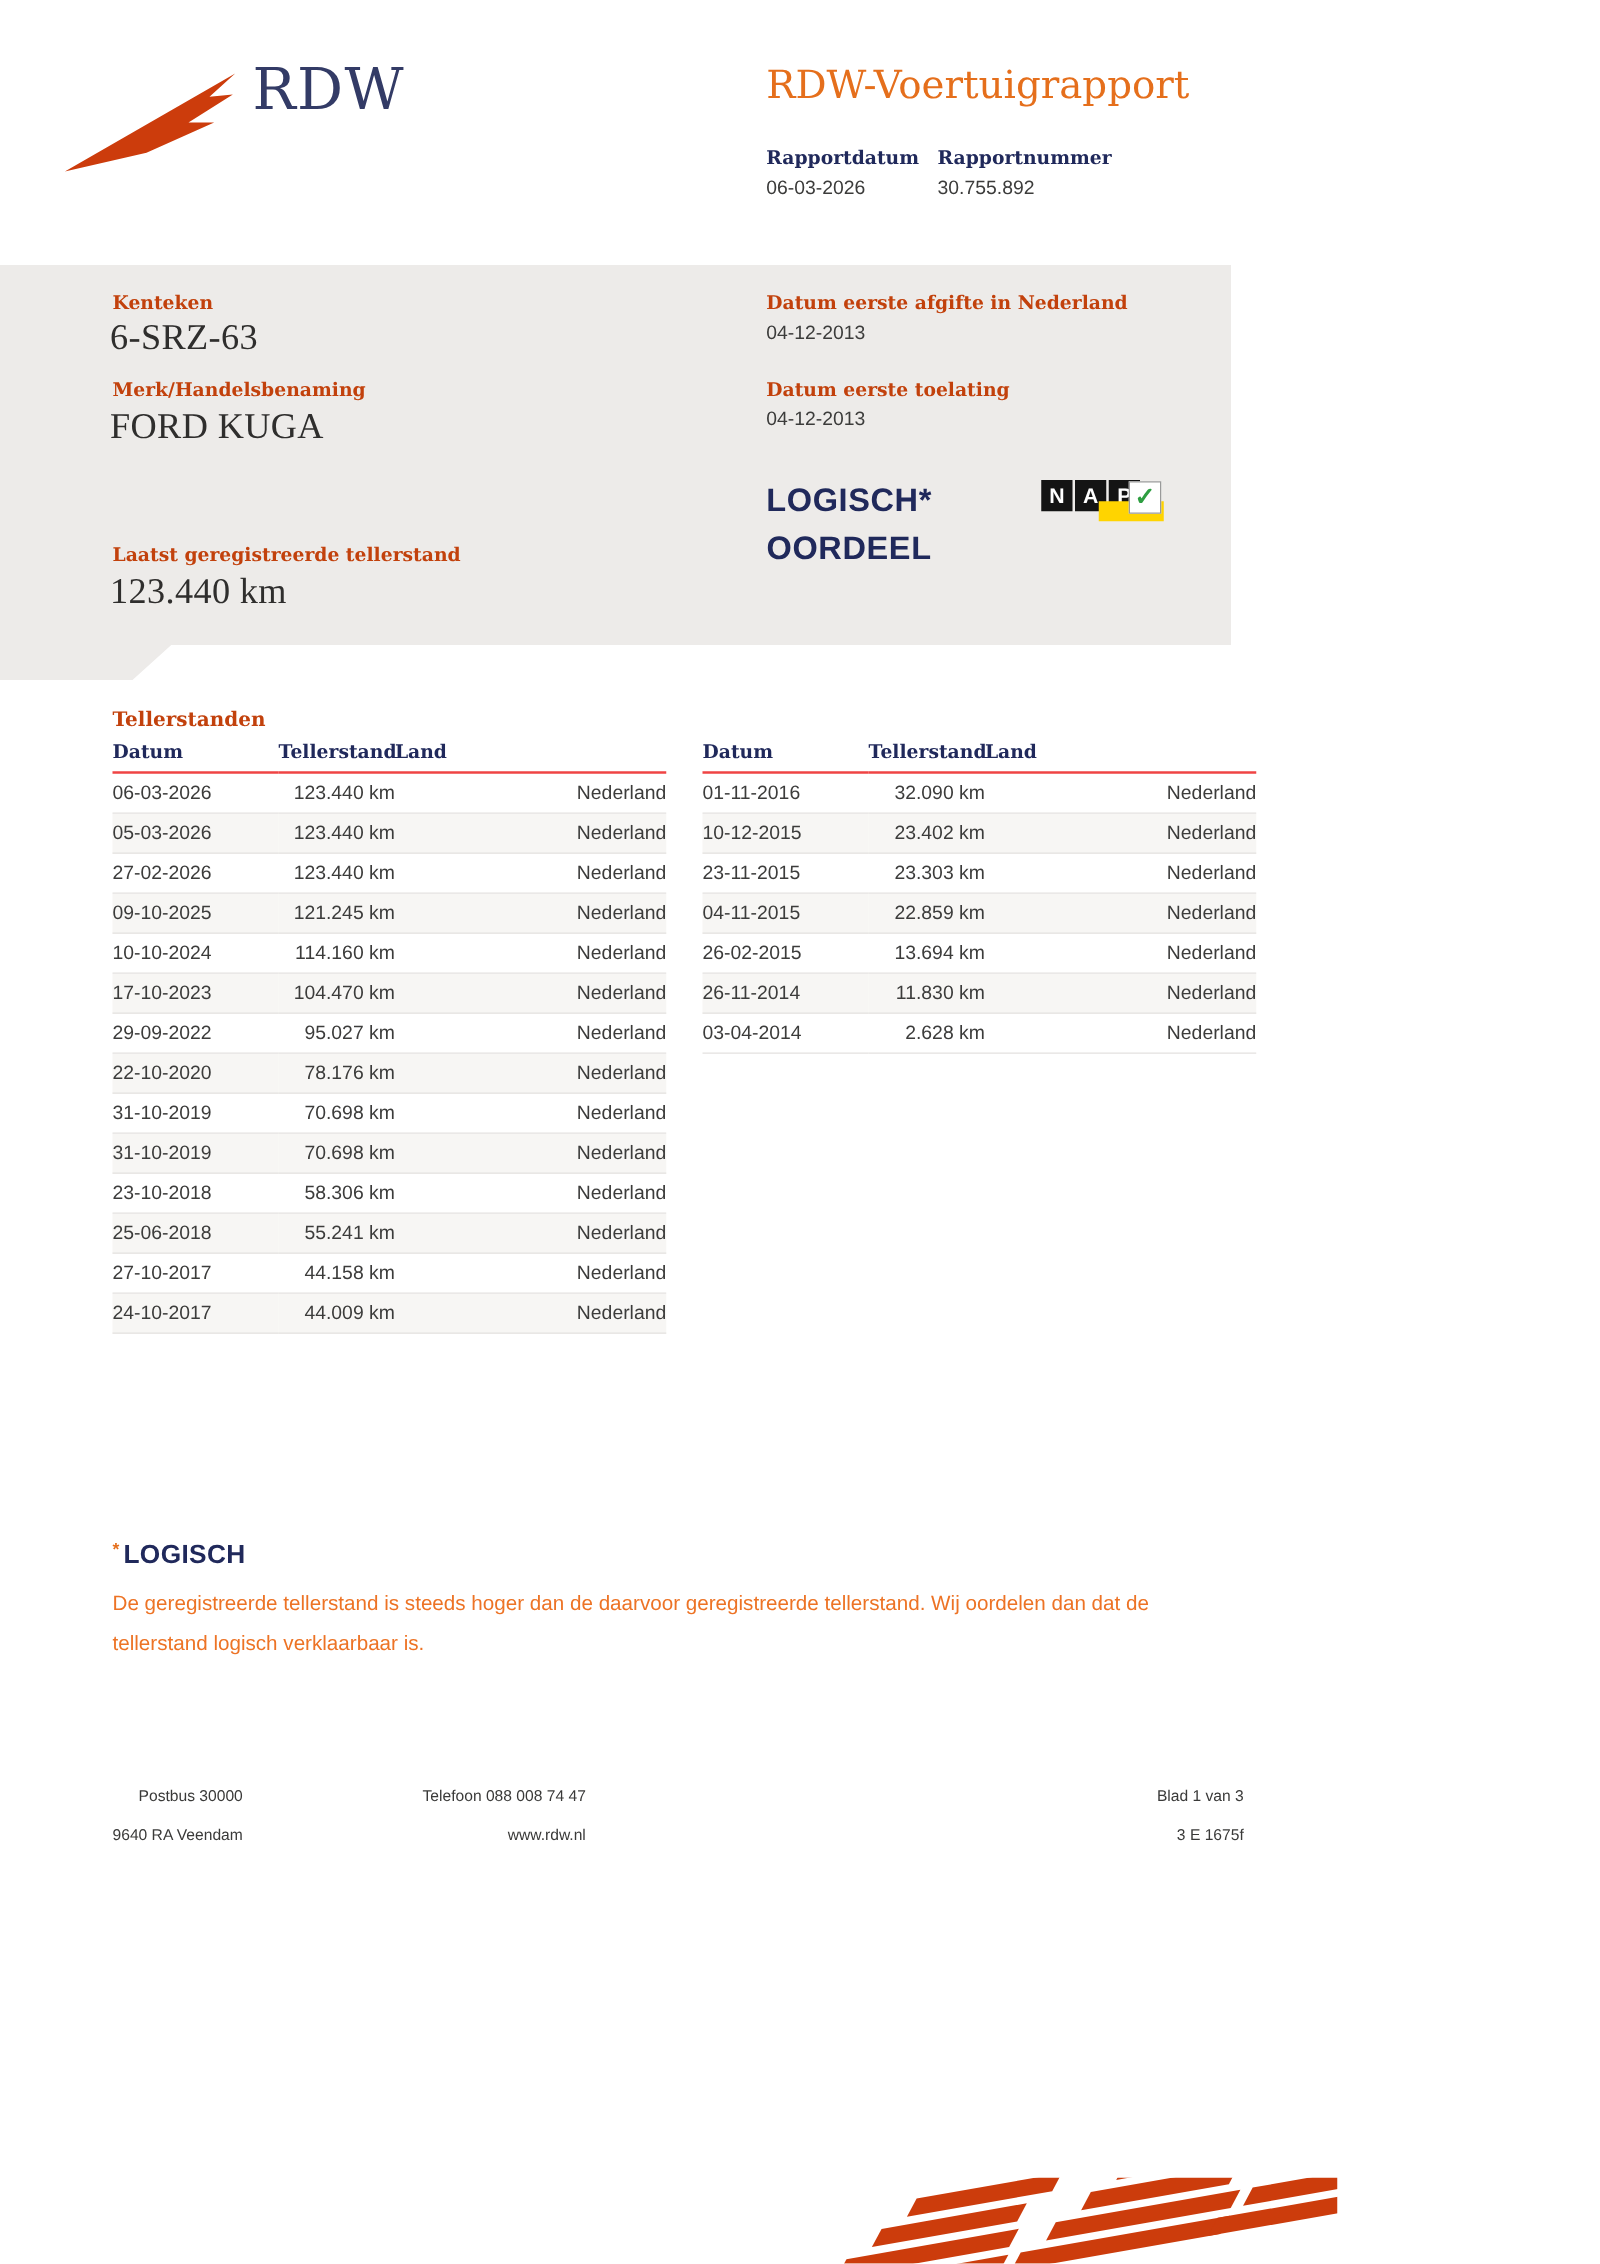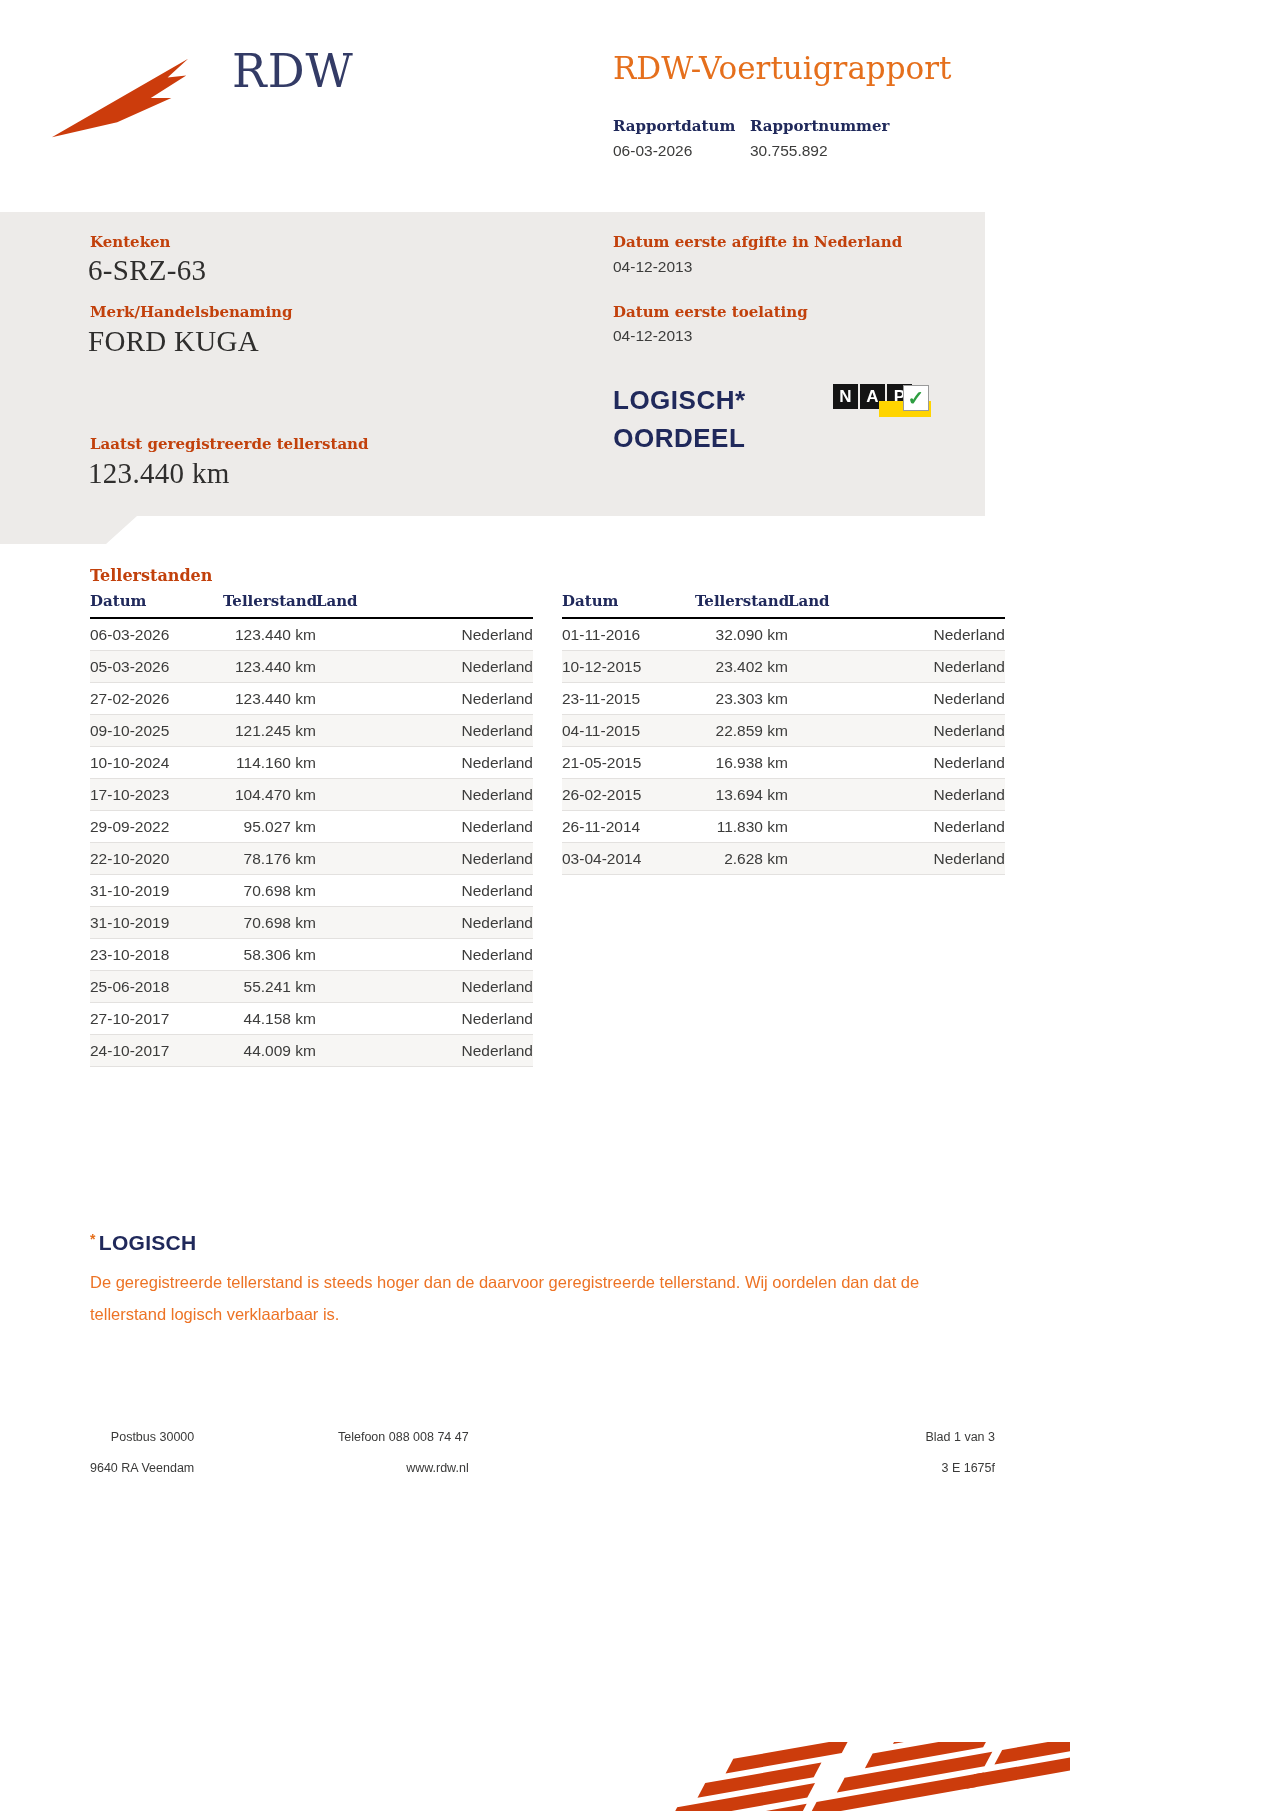--- a/index.html
+++ b/index.html
@@ -10,21 +10,21 @@
   
   .slab-orange { font-family:"DejaVu Serif", serif; font-weight:700; font-size:15px; color:#c2410c; }
   .slab-navy   { font-family:"DejaVu Serif", serif; font-weight:700; font-size:15px; color:#20295b; }
   .serif-value { font-family:"Liberation Serif", serif; font-size:29px; color:#2f2e2d; letter-spacing:.3px; }
   .sans-value  { font-size:15.5px; color:#3c3c3b; }
 
   .abs { position:absolute; }
 
   
   .logo-swoosh { left:50px; top:55px; width:140px; height:86px; }
-  .logo-text { left:202px; top:44px; font-family:"DejaVu Serif", serif; font-size:46px; font-weight:500; color:#333b66; letter-spacing:1px;margin-left:30px; }
+  .logo-text { left:202px; top:44px; font-family:"DejaVu Serif", serif; font-size:46px; font-weight:500; color:#333b66; letter-spacing:1px; }
   .report-title { left:613px; top:50px; font-family:"DejaVu Serif", serif; font-size:31px; font-weight:500; color:#e56f1c; }
   .meta-col-1 { left:613px; top:117px; }
   .meta-col-2 { left:750px; top:117px; }
   .meta-col-1 .sans-value, .meta-col-2 .sans-value { margin-top:7px; }
 
   
   .panel { left:0; top:212px; width:985px; height:332px; background:#edebe9;
            clip-path: polygon(0 0, 100% 0, 100% 304px, 137px 304px, 106px 100%, 0 100%); }
 
   .kenteken-label { left:90px; top:233px; }
@@ -44,21 +44,21 @@
   .nap { left:833px; top:384px; width:104px; height:42px; }
   .nap-letter { position:absolute; top:0; width:25px; height:25px; background:#141414; color:#fff; font-weight:700; font-size:17px; text-align:center; line-height:25px; font-family:"Liberation Sans", sans-serif; }
   .nap-n { left:0; } .nap-a { left:27px; } .nap-p { left:54px; }
   .nap-yellow { position:absolute; left:46px; top:17px; width:52px; height:16px; background:#ffd400; }
   .nap-check { position:absolute; left:70px; top:1px; width:26px; height:26px; background:#fff; border:1px solid #9a9a9a; color:#2e9e41; font-weight:700; font-size:20px; text-align:center; line-height:24px; }
 
   
   .teller-heading { left:90px; top:566px; font-size:16px; }
   .ttable { position:absolute; top:592px; width:443px; border-collapse:collapse; table-layout:fixed; }
   .ttable-left { left:90px; } .ttable-right { left:562px; }
-  .ttable th { font-family:"DejaVu Serif", serif; font-weight:700; font-size:15px; color:#20295b; border-bottom:2px solid #000000; padding:0 0 7px; text-align:left; }
+  .ttable th { font-family:"DejaVu Serif", serif; font-weight:700; font-size:15px; color:#20295b; border-bottom:2px solid #ef4444; padding:0 0 7px; text-align:left; }
   .ttable td { font-size:15.5px; color:#3c3c3b; padding:7px 0 6px; border-bottom:1px solid #e3e1df; }
   .ttable tbody tr:nth-child(even) td { background:#f7f6f4; }
   .c-datum { width:30%; text-align:left; }
   .c-tell  { width:21%; text-align:right; }
   .c-land  { width:49%; text-align:right; }
 
   
   .logisch-block { left:90px; top:1231px; width:870px; }
   .logisch-head { font-family:"Liberation Sans", sans-serif; font-weight:700; font-size:21px; color:#20295b; letter-spacing:.3px; }
   .logisch-ast { color:#e56f1c; font-size:14px; vertical-align:6px; margin-right:3px; font-weight:700; }
@@ -227,25 +227,20 @@
           <td class="c-land">Nederland</td>
         </tr>
       <tr>
           <td class="c-datum">23-11-2015</td>
           <td class="c-tell">23.303 km</td>
           <td class="c-land">Nederland</td>
         </tr>
       <tr>
           <td class="c-datum">04-11-2015</td>
           <td class="c-tell">22.859 km</td>
-          <td class="c-land">Nederland</td>
-        </tr>
-      <tr>
-          <td class="c-datum">21-05-2015</td>
-          <td class="c-tell">16.938 km</td>
           <td class="c-land">Nederland</td>
         </tr>
       <tr>
           <td class="c-datum">26-02-2015</td>
           <td class="c-tell">13.694 km</td>
           <td class="c-land">Nederland</td>
         </tr>
       <tr>
           <td class="c-datum">26-11-2014</td>
           <td class="c-tell">11.830 km</td>

